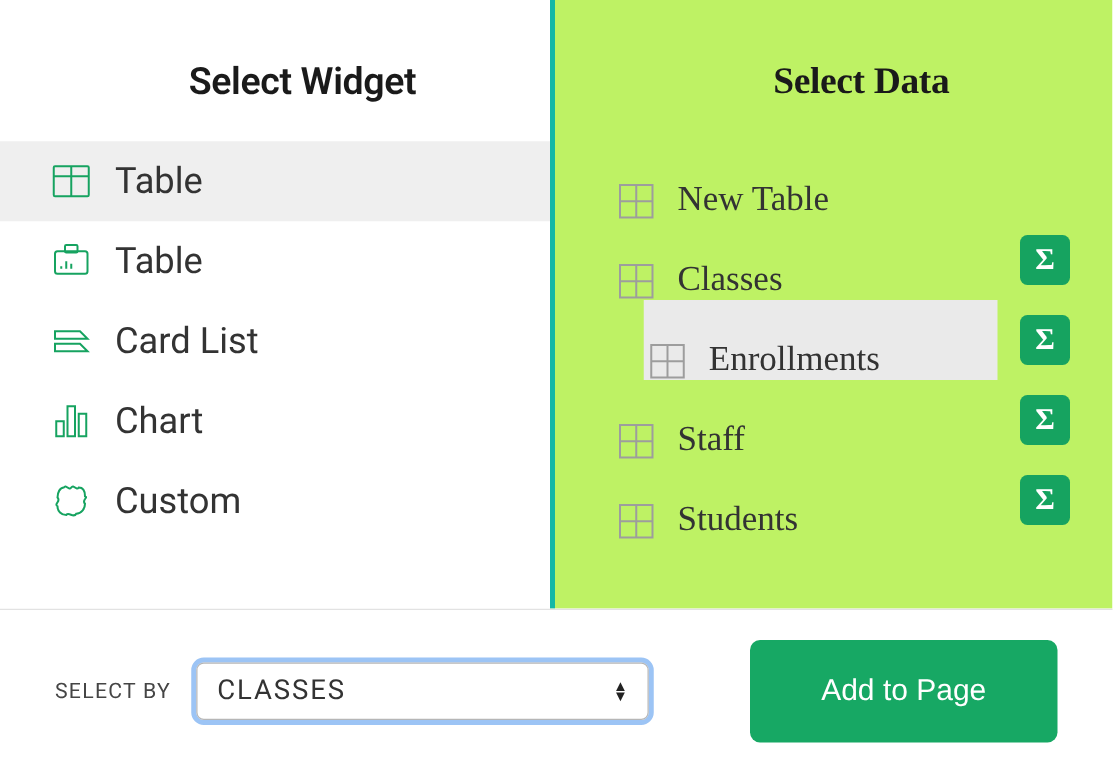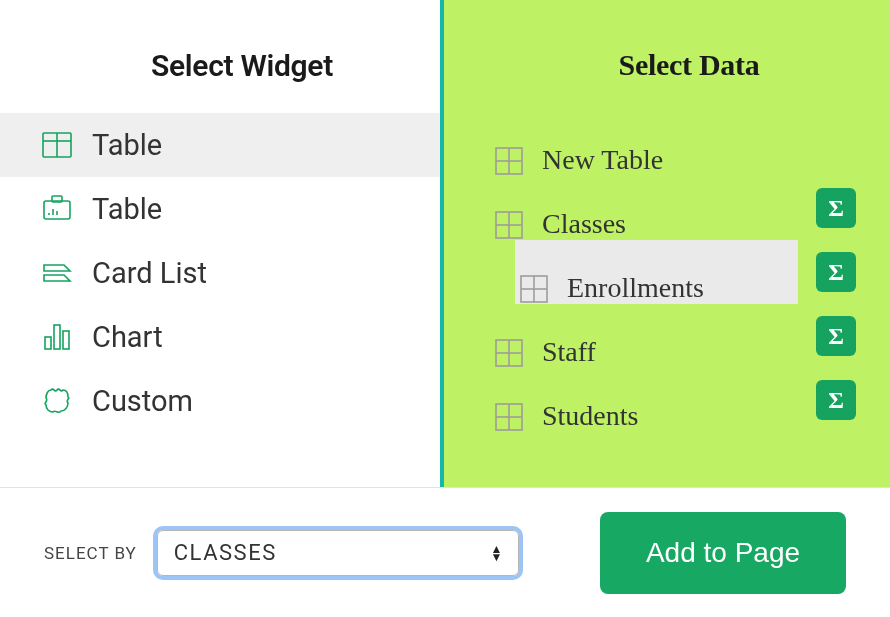--- a/index.html
+++ b/index.html
@@ -71,21 +71,21 @@
     font-size: 22px; letter-spacing: 1.5px; color: #333;
     background: #fff;
     cursor: pointer;
   }
   .caret-stack { display: flex; flex-direction: column; line-height: 8px; font-size: 12px; color: #222; }
   .caret-stack span { height: 8px; }
   .add-btn {
     background: #17a864; color: #fff;
     border: none; border-radius: 8px;
     height: 82px; width: 246px;
-    font-size: 28px; font-weight: 500;
+    font-size: 24px; font-weight: 500;
     cursor: pointer;
   }
 </style>
 </head>
 <body>
 
 <div class="container">
   <div class="panels">
 
     <div class="panel panel-left">

